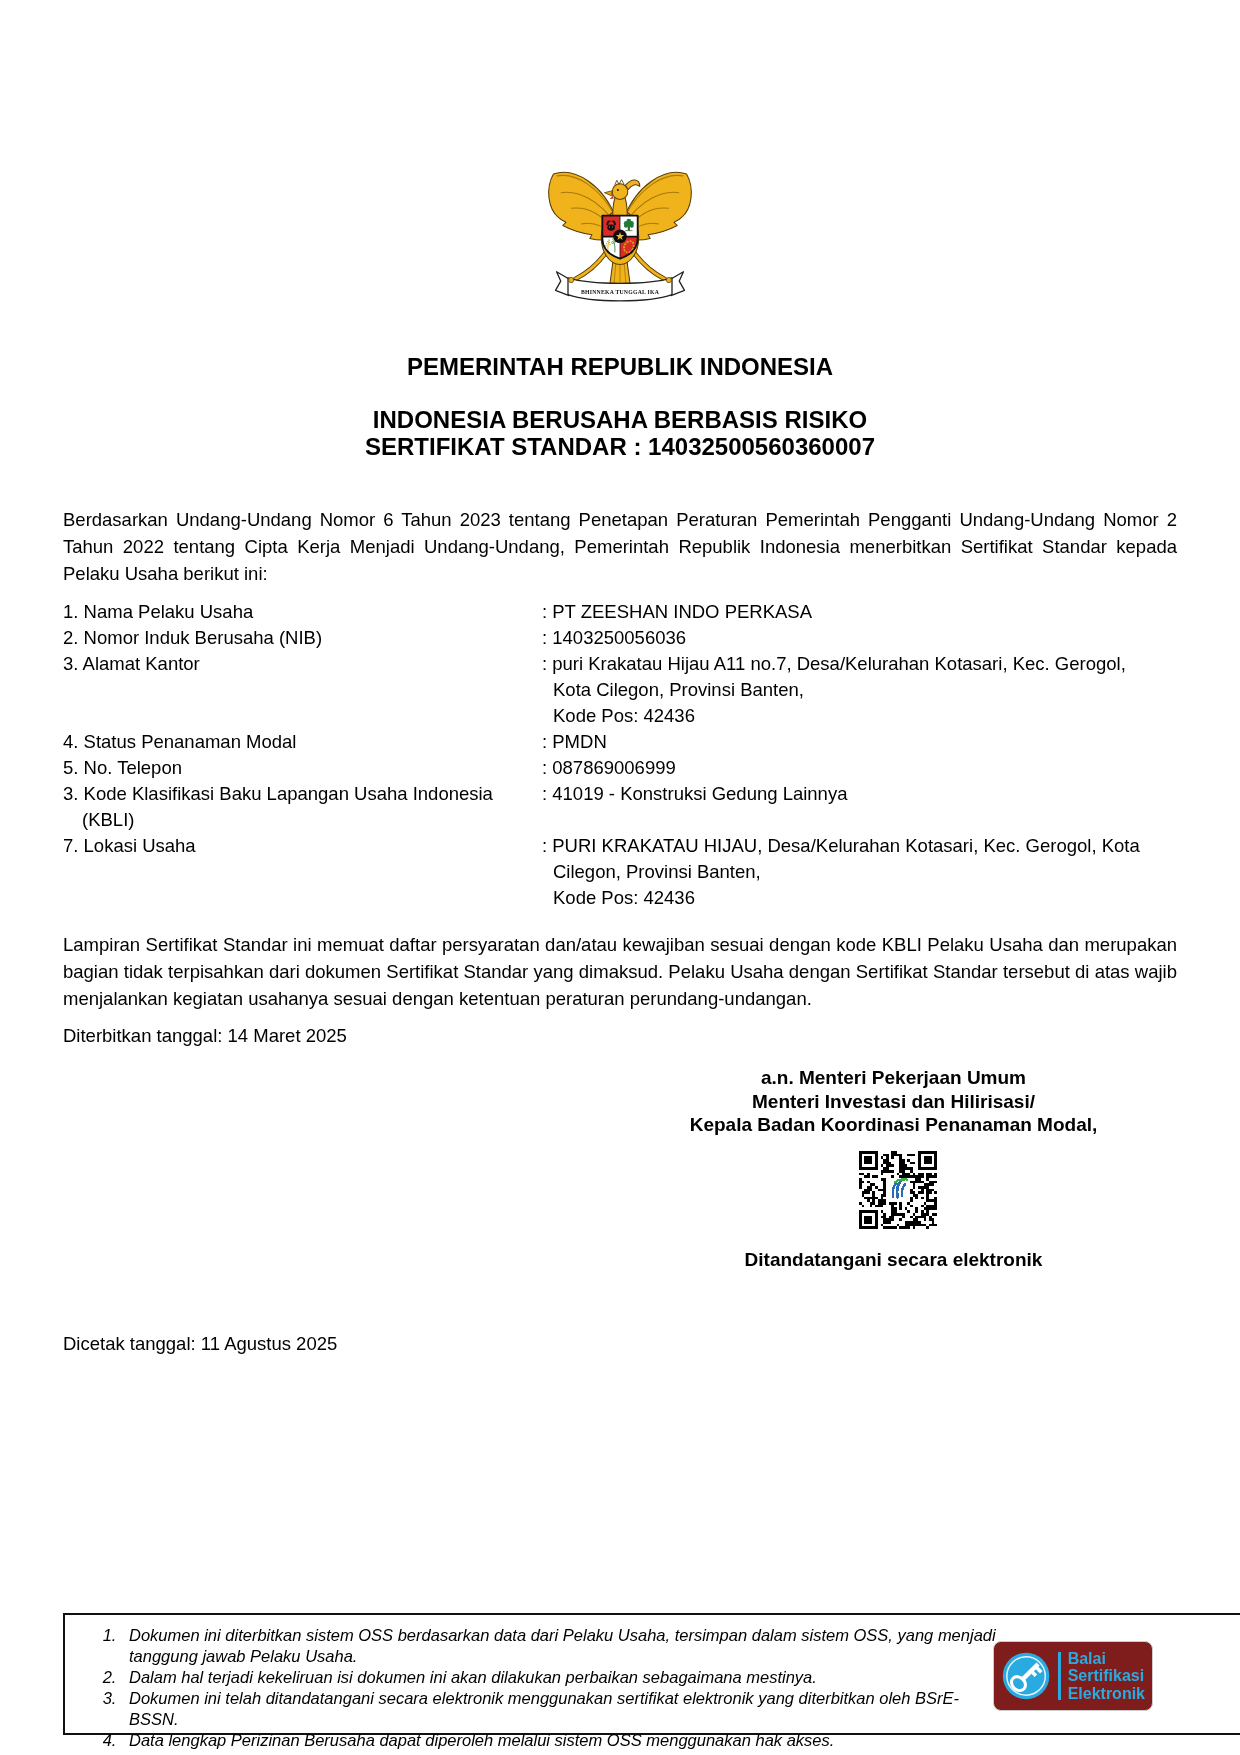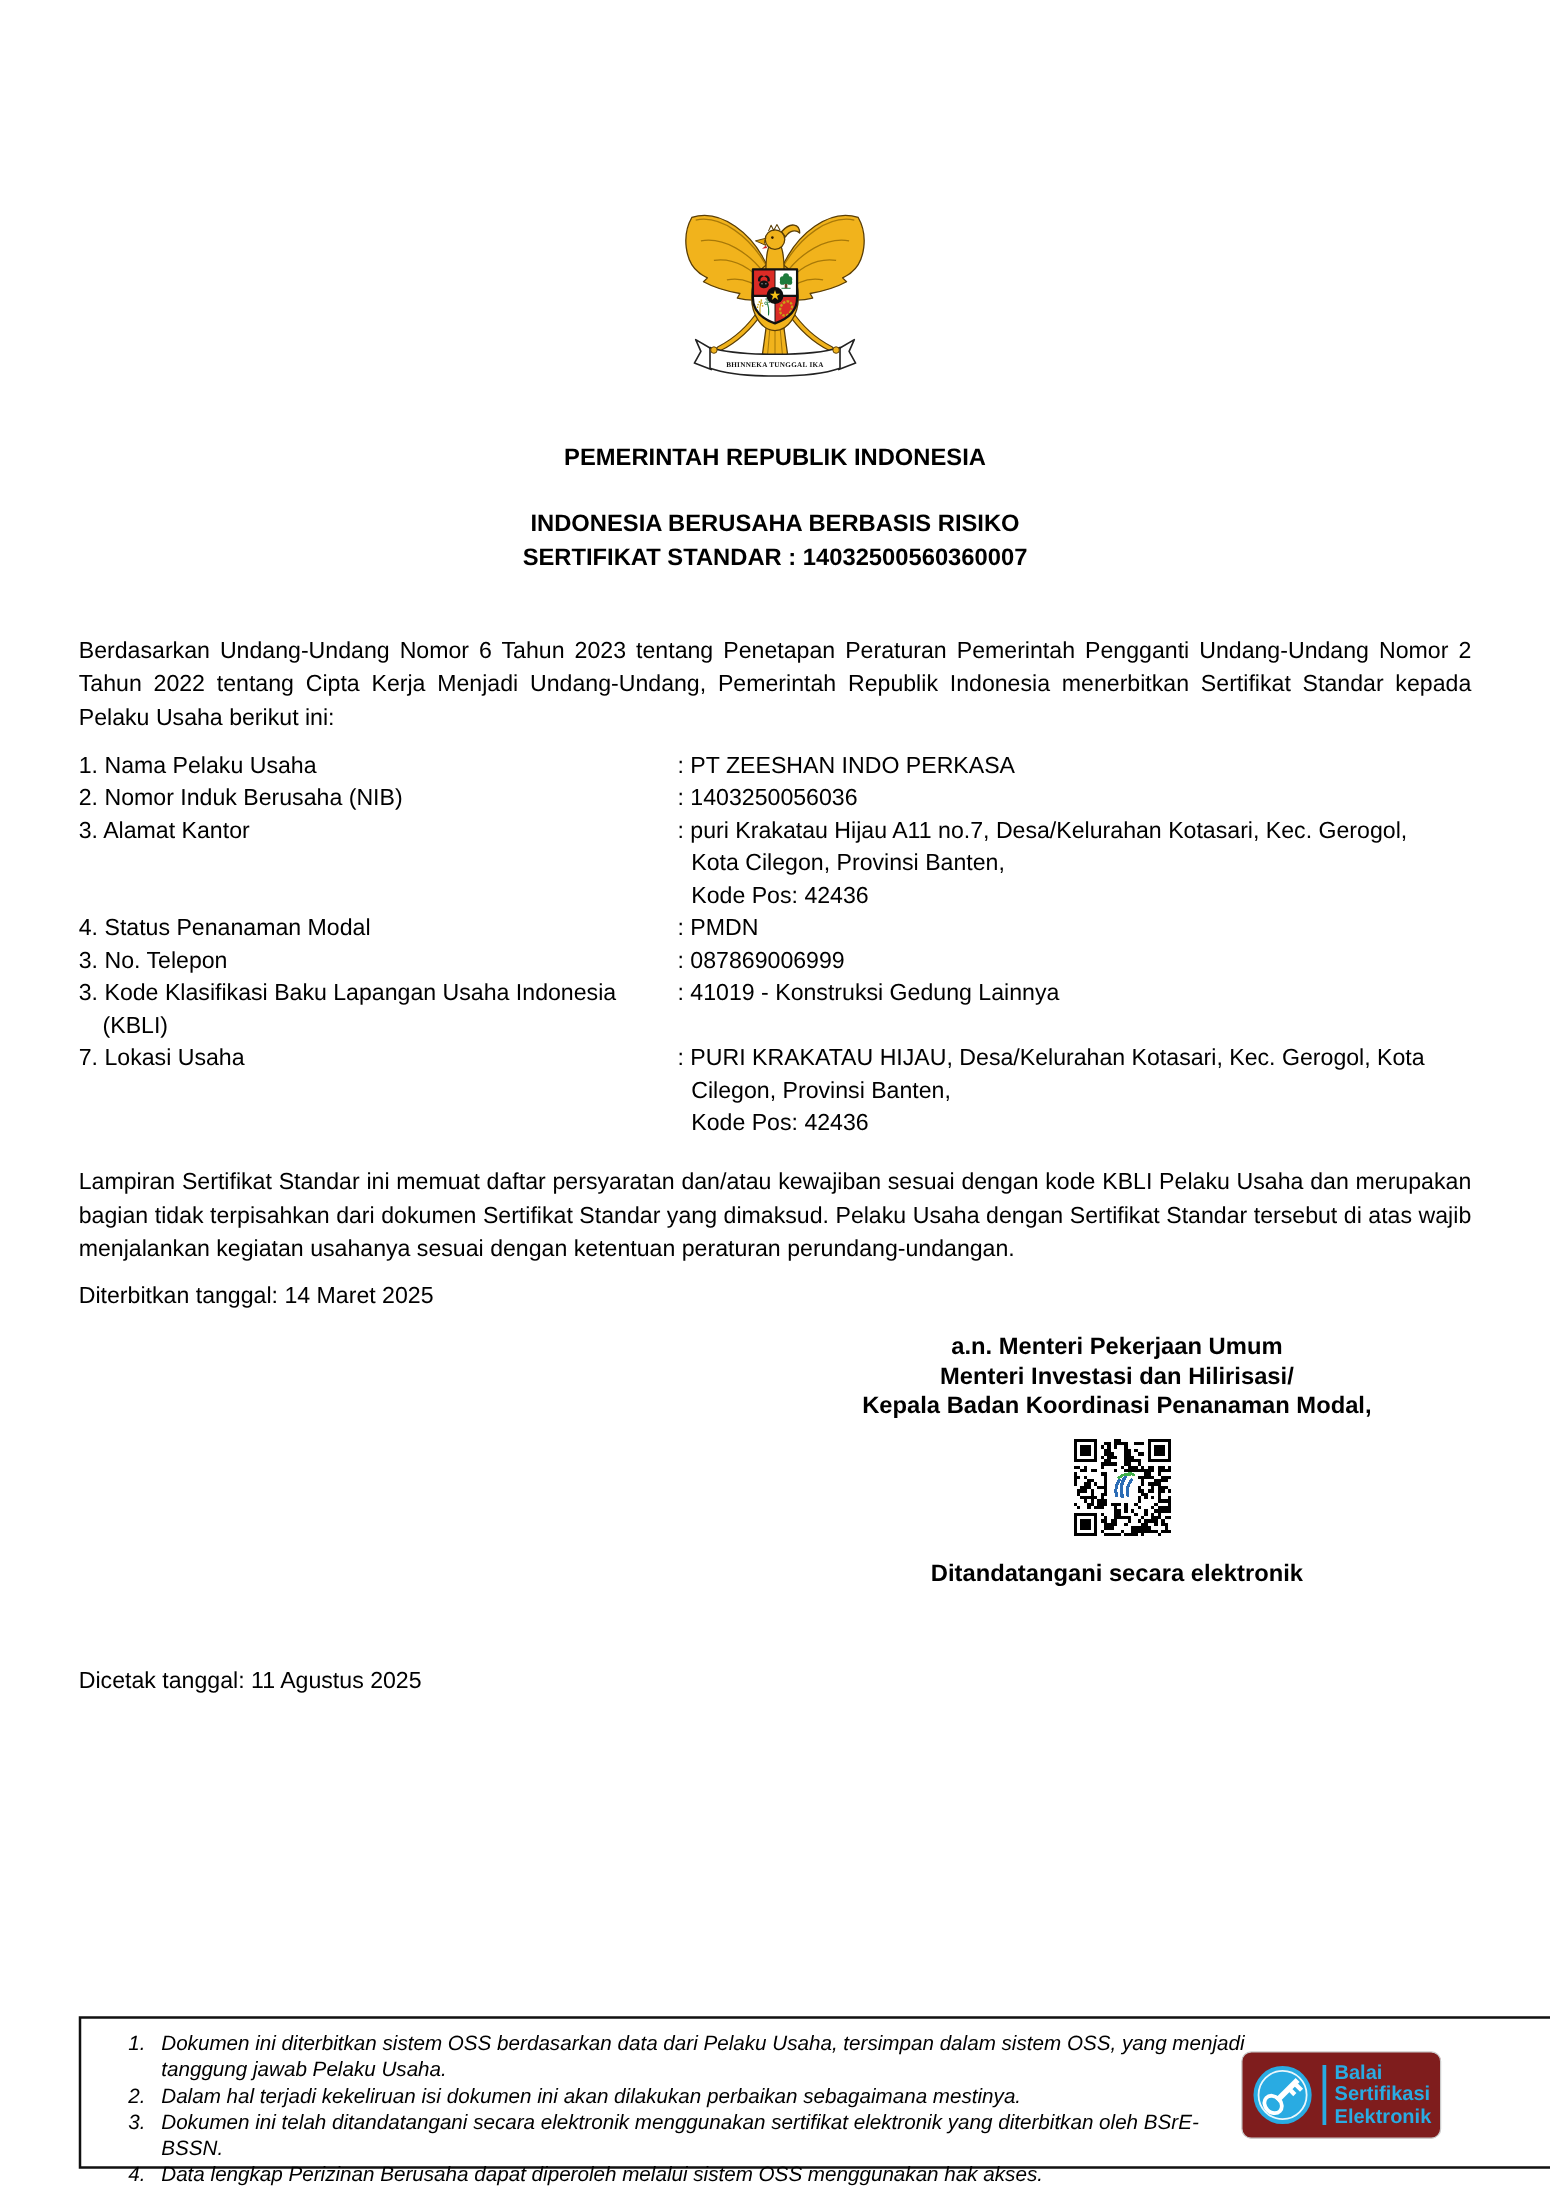--- a/index.html
+++ b/index.html
@@ -2,21 +2,21 @@
 <html><head>
 <meta charset="utf-8">
 <style>
   * { margin:0; padding:0; box-sizing:border-box; }
   html,body { background:#ffffff; }
   .page {
     position:relative; width:1240px; height:1755px; background:#fff;
     font-family:"Liberation Sans", sans-serif; color:#000; overflow:hidden;
   }
   .title { position:absolute; left:0; width:100%; text-align:center;
-           font-weight:bold; font-size:19px; line-height:24px; }
+           font-weight:bold; font-size:24px; line-height:24px; }
   .para  { position:absolute; left:63px; width:1114px; text-align:justify;
            font-size:18.5px; line-height:27px; }
   .plain { position:absolute; left:63px; font-size:18.5px; line-height:27px; }
 
   .details { position:absolute; left:63px; top:599px; width:1140px;
              font-size:18.5px; line-height:26px; }
   .drow { display:flex; align-items:flex-start; }
   .lbl  { width:479px; padding-left:19px; text-indent:-19px; white-space:pre-line; flex:none; }
   .val  { width:650px; padding-left:11px; text-indent:-11px; white-space:pre-line; flex:none; }
 
@@ -164,21 +164,21 @@
       <div class="lbl">3. Alamat Kantor</div>
       <div class="val">: puri Krakatau Hijau A11 no.7, Desa/Kelurahan Kotasari, Kec. Gerogol,
 Kota Cilegon, Provinsi Banten,
 Kode Pos: 42436</div>
     </div>
     <div class="drow">
       <div class="lbl">4. Status Penanaman Modal</div>
       <div class="val">: PMDN</div>
     </div>
     <div class="drow">
-      <div class="lbl">3. No. Telepon</div>
+      <div class="lbl">5. No. Telepon</div>
       <div class="val">: 087869006999</div>
     </div>
     <div class="drow">
       <div class="lbl">3. Kode Klasifikasi Baku Lapangan Usaha Indonesia
 (KBLI)</div>
       <div class="val">: 41019 - Konstruksi Gedung Lainnya</div>
     </div>
     <div class="drow">
       <div class="lbl">7. Lokasi Usaha</div>
       <div class="val">: PURI KRAKATAU HIJAU, Desa/Kelurahan Kotasari, Kec. Gerogol, Kota

